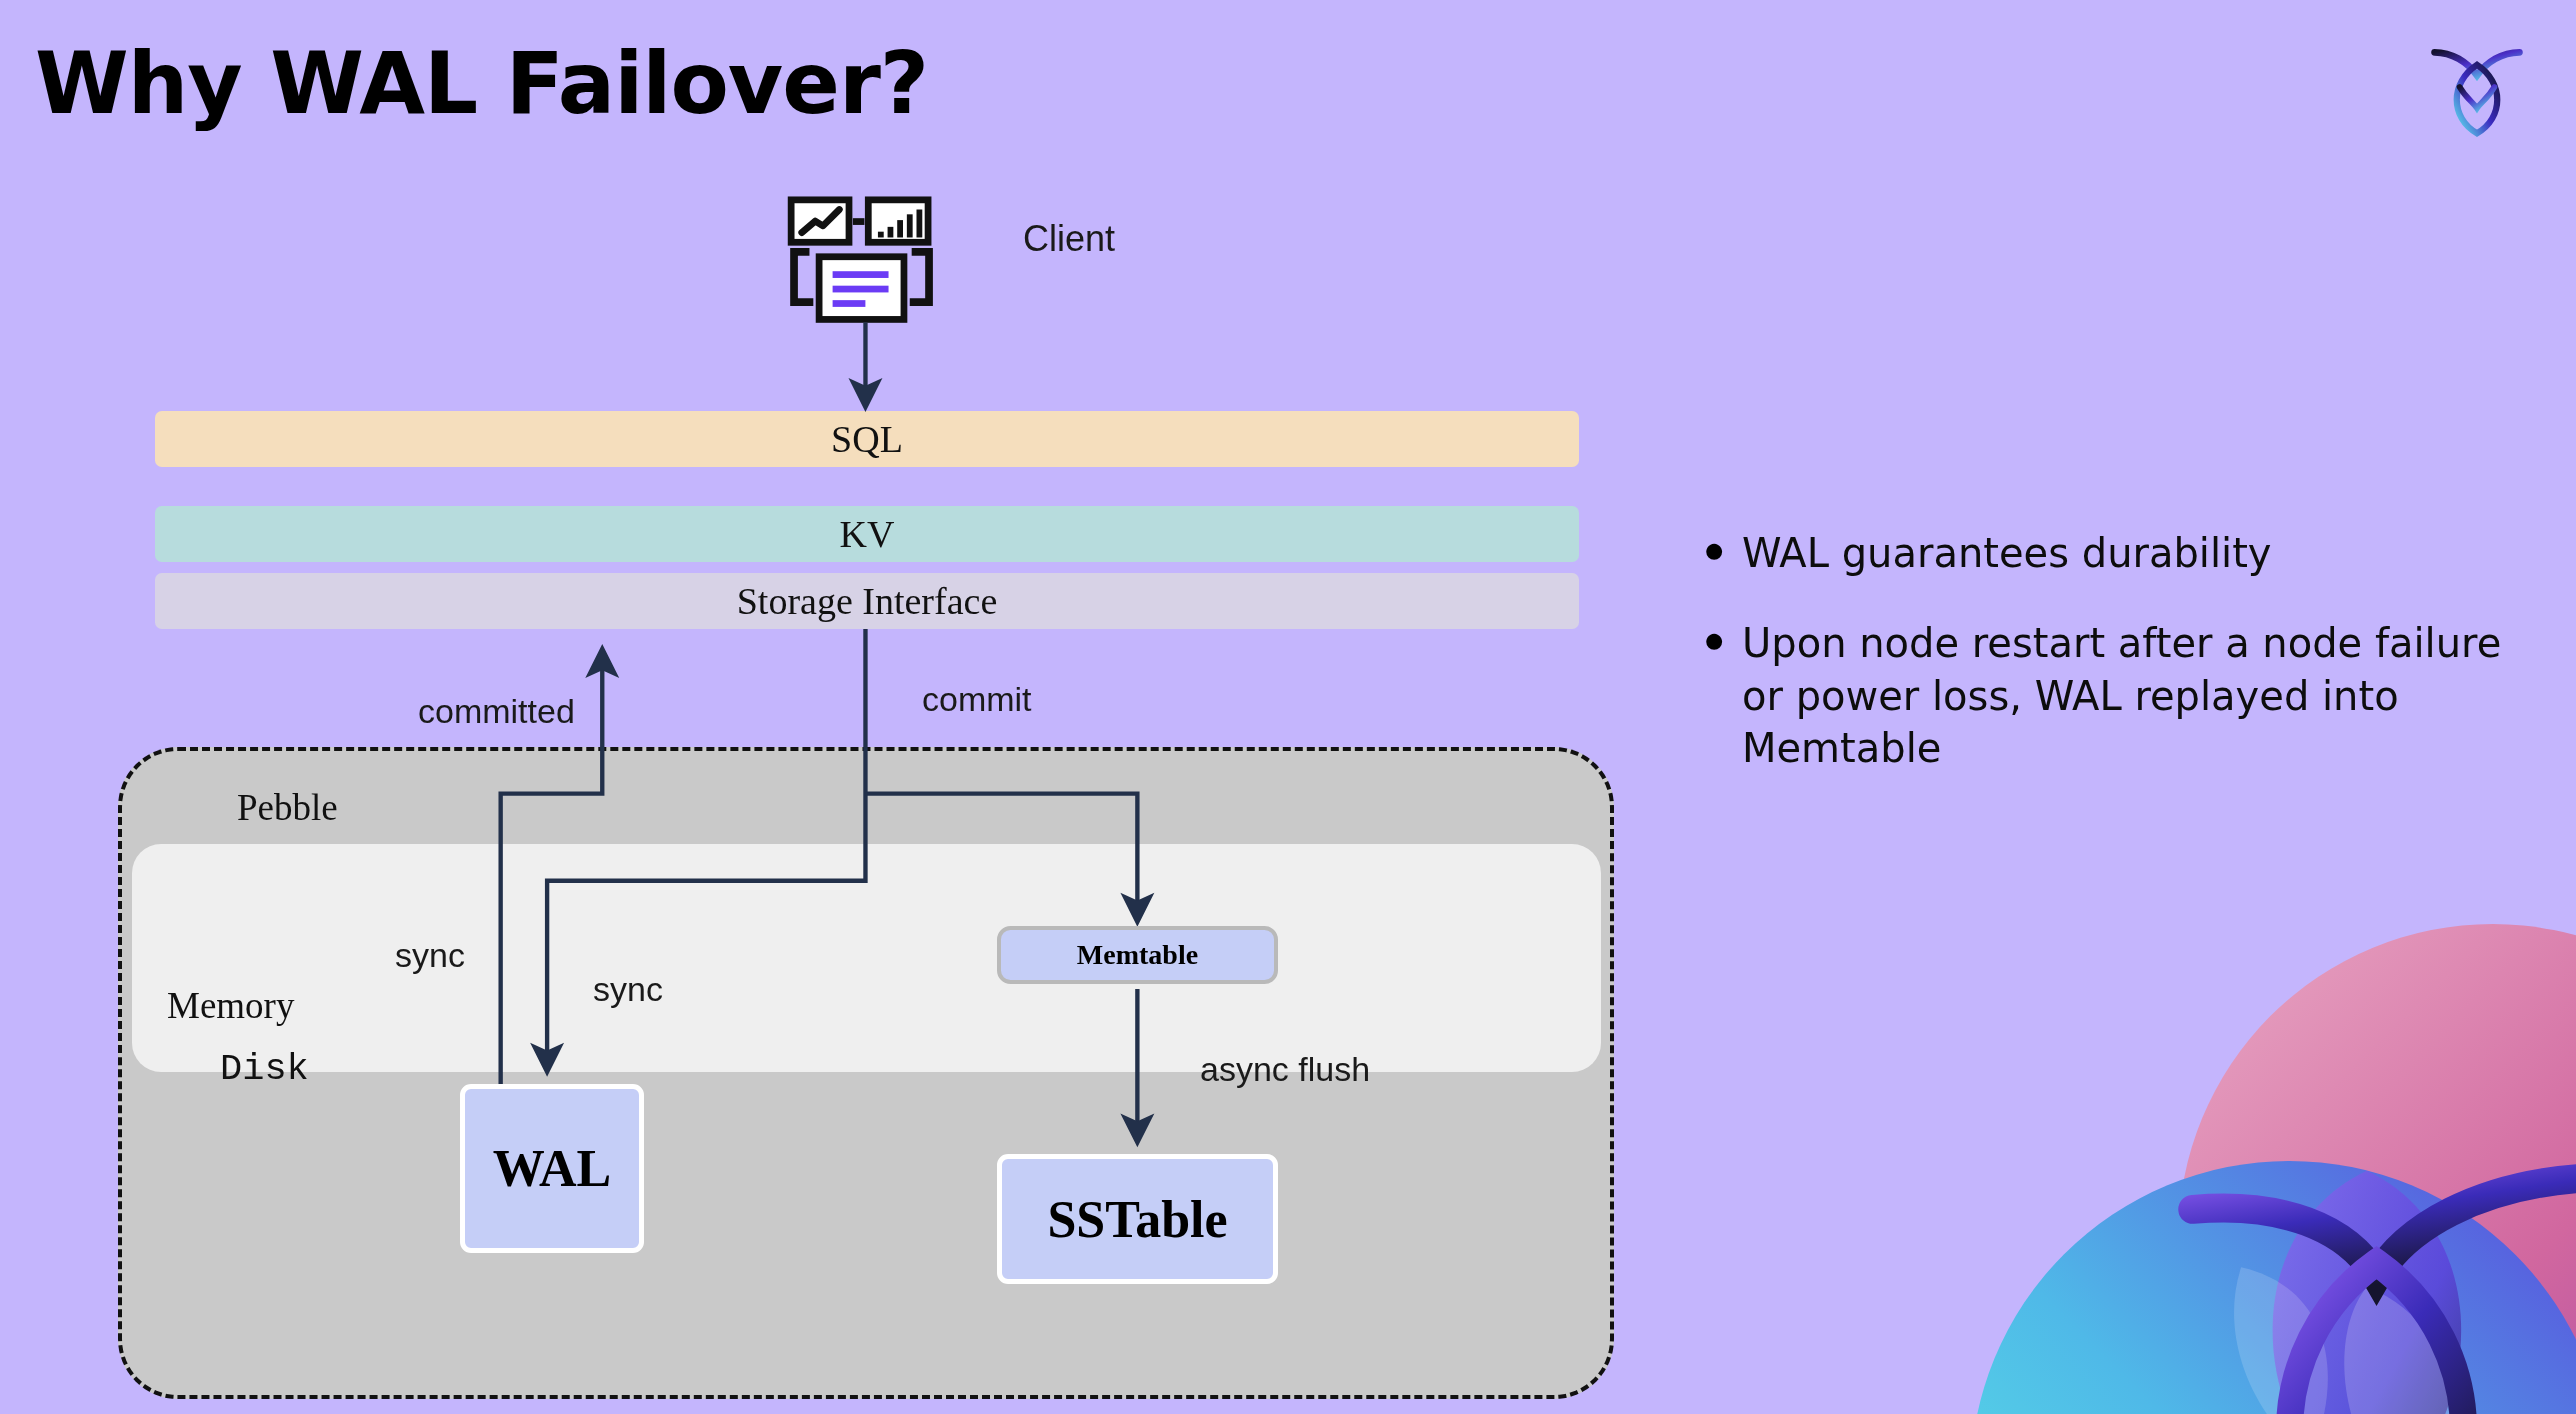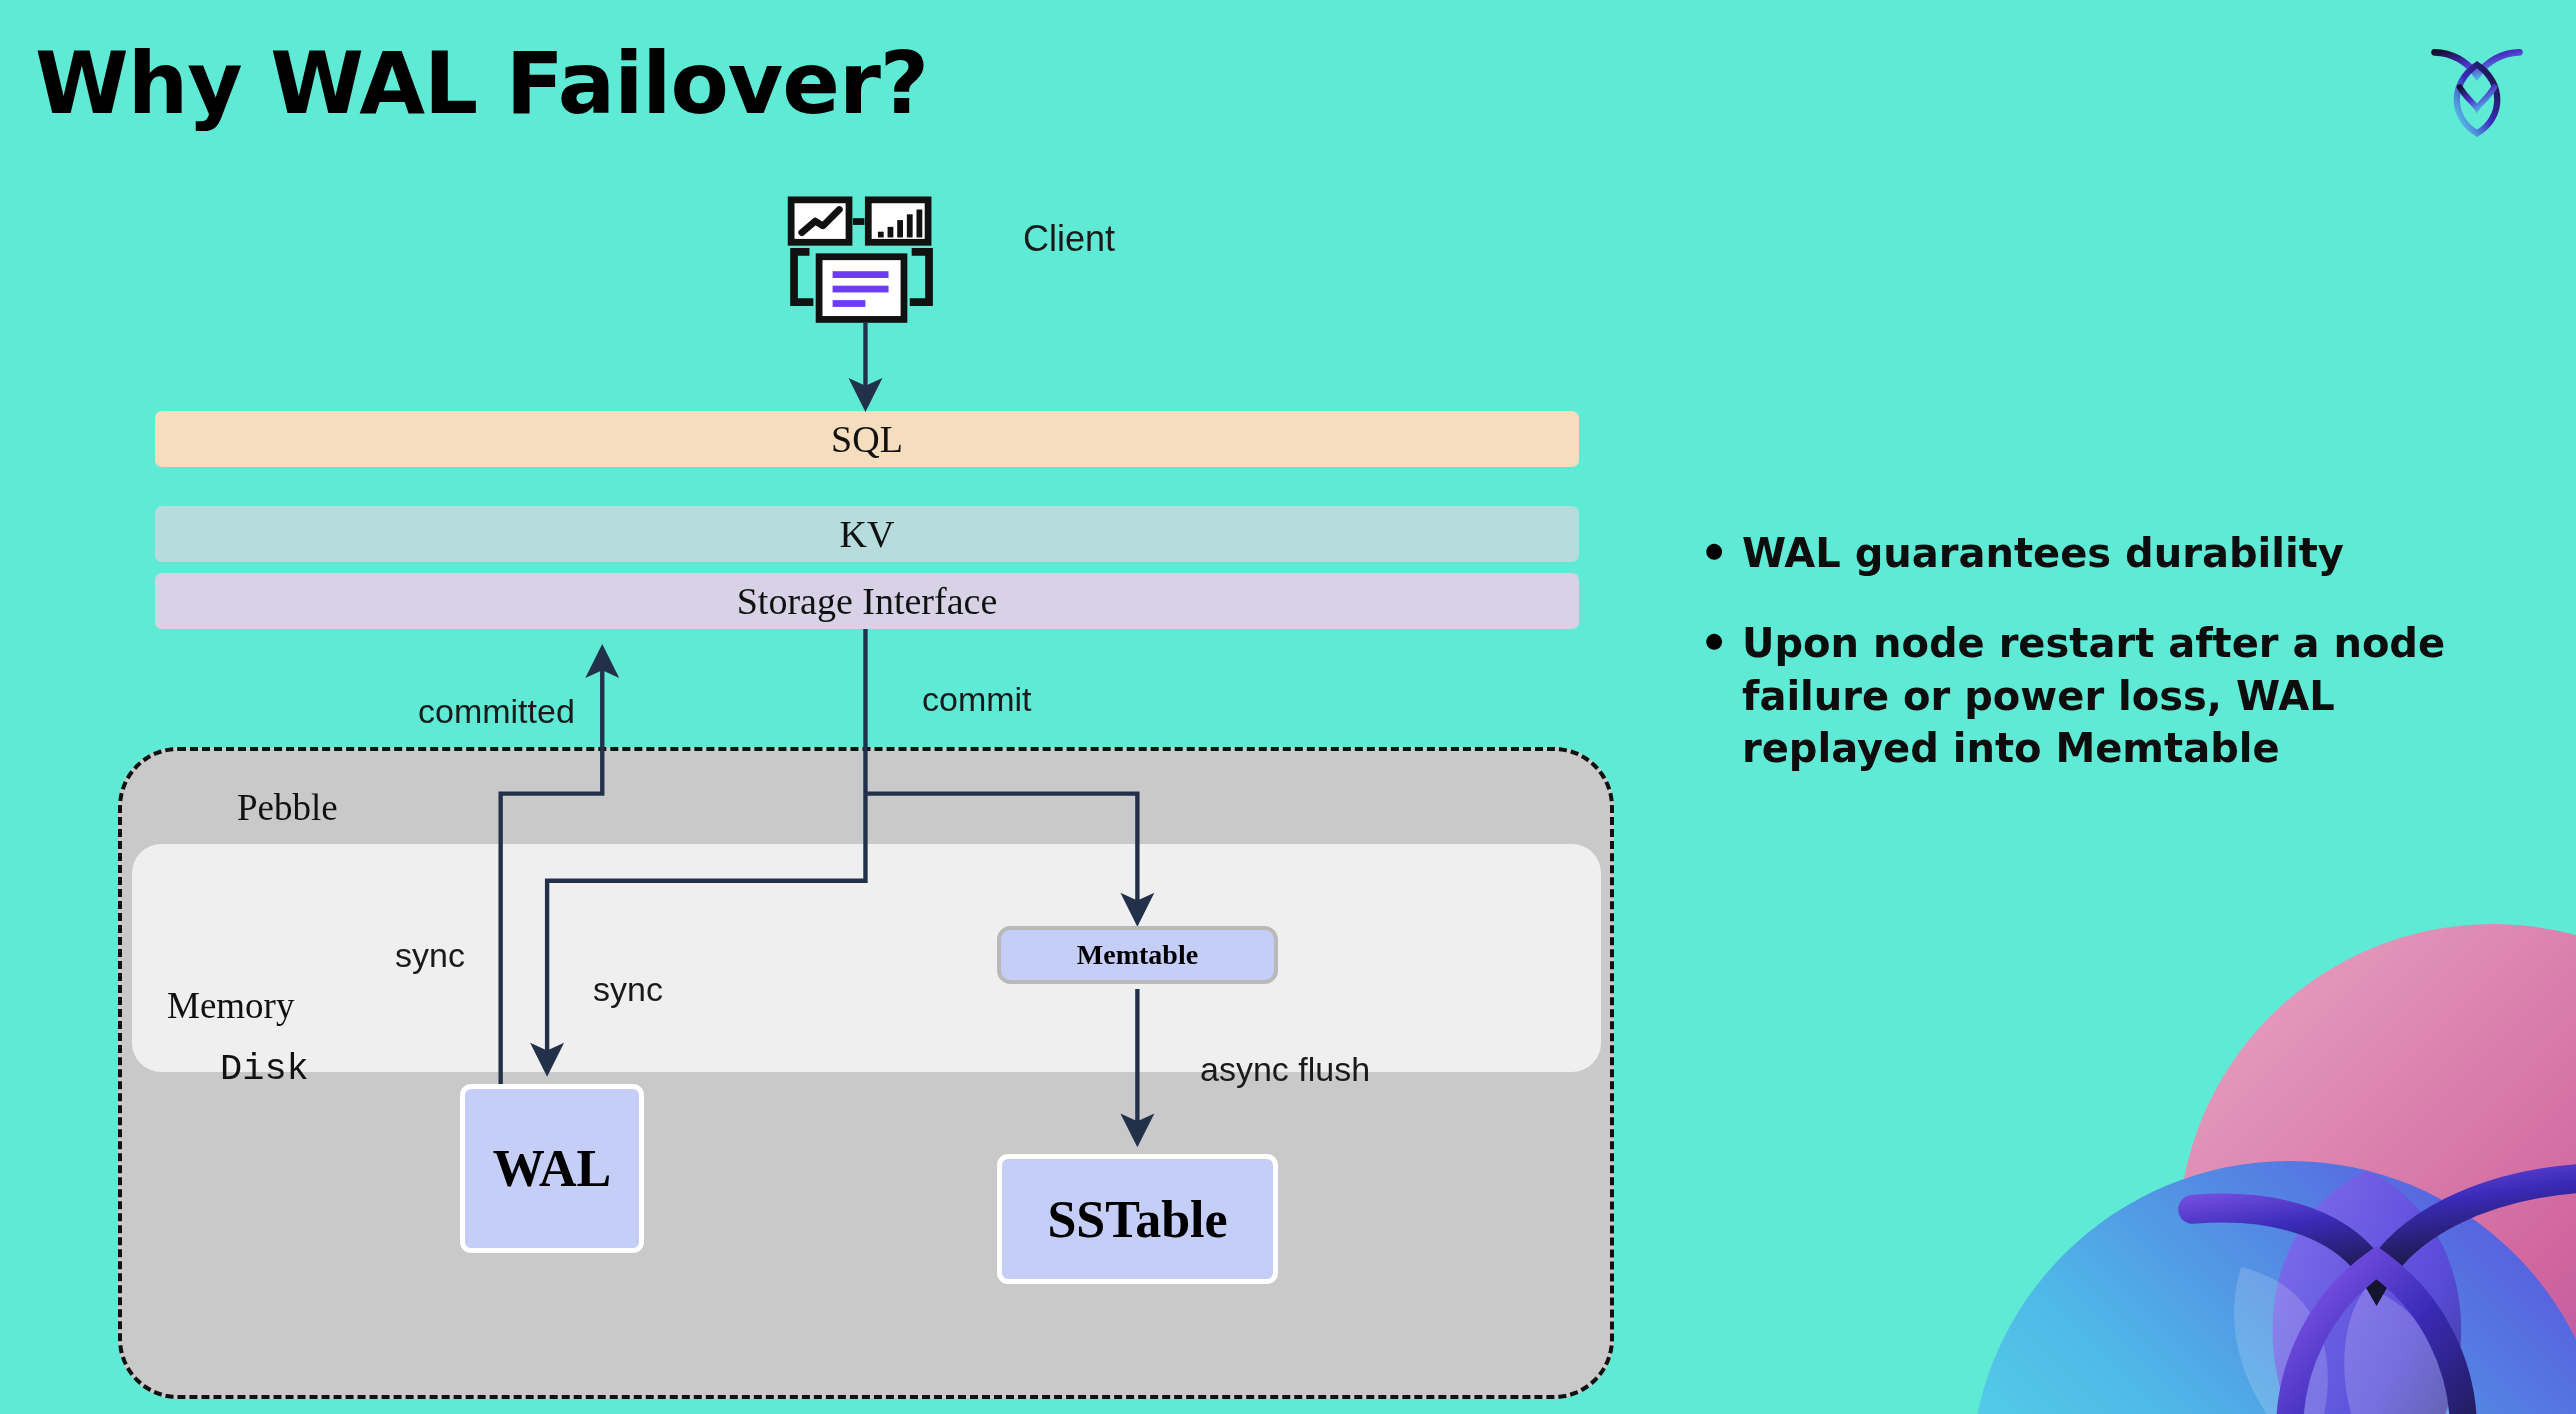--- a/index.html
+++ b/index.html
@@ -1,19 +1,19 @@
 <!DOCTYPE html>
 <html><head>
 <meta charset="utf-8">
 <style>
   html,body{margin:0;padding:0;background:#fff;}
   body{width:2576px;height:1415px;position:relative;overflow:hidden;
        font-family:"Liberation Sans",sans-serif;}
 
-  .slide{position:absolute;inset:0;background:#5eead4;overflow:hidden;padding-left:47px;}
+  .slide{position:absolute;inset:0;background:#c4b5fd;overflow:hidden;padding-left:47px;}
 
   
   #slide-title{
     position:absolute;left:35px;top:39px;
     font-family:"DejaVu Sans",sans-serif;
     font-weight:800;font-size:85px;line-height:1.05;
     color:#000000;letter-spacing:-1px;white-space:nowrap;
   }
 
   
@@ -99,21 +99,21 @@
 
   
   #bullets{position:absolute;left:1703px;top:527px;width:813px;}
   .bullet-row{display:flex;align-items:flex-start;margin-bottom:37px;}
   .bullet-dot{
     flex:0 0 auto;width:39px;font-size:37px;line-height:1.25;color:#000;
     text-align:left;
   }
   .bullet-text{
     font-family:"DejaVu Sans",sans-serif;
-    font-size:40px;line-height:1.32;color:#0d0d0d;font-weight:700;
+    font-size:40px;line-height:1.32;color:#0d0d0d;font-weight:400;
   }
 </style>
 </head>
 <body>
 
 <div class="slide">
 
   <div id="slide-title">Why WAL Failover?</div>
 
   <div id="corner-logo">

